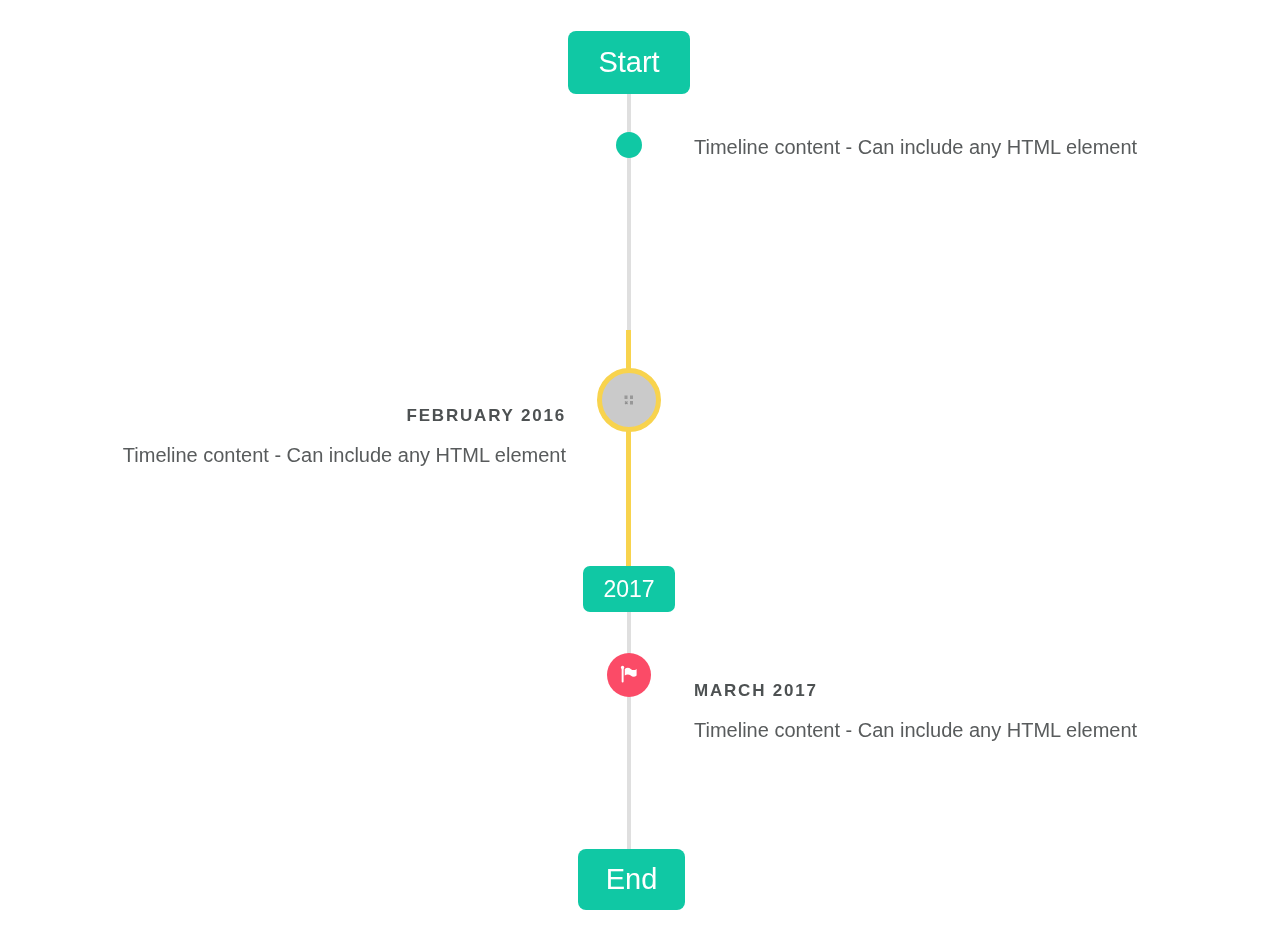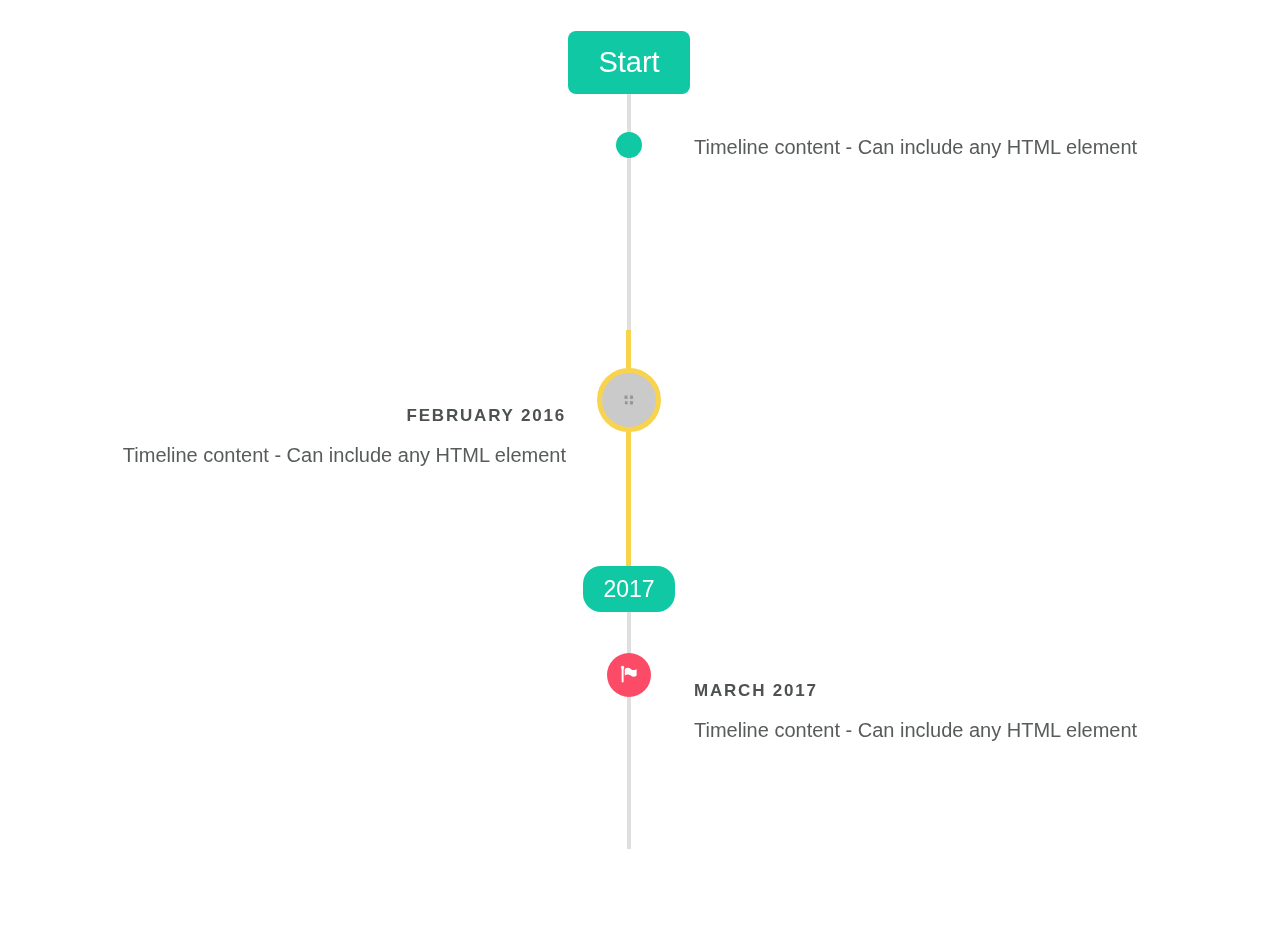--- a/index.html
+++ b/index.html
@@ -44,21 +44,21 @@
   .badge {
     position: absolute;
     display: flex;
     align-items: center;
     justify-content: center;
     background: var(--accent-teal);
     color: var(--badge-text);
     border-radius: 8px;
   }
   .badge-start { left: 568px; top: 31px;  width: 122px; height: 63px; font-size: 29px; }
-  .badge-year  { left: 583px; top: 566px; width: 92px;  height: 46px; font-size: 23px; border-radius: 18px; }
+  .badge-year  { left: 583px; top: 566px; width: 92px;  height: 46px; font-size: 23px; border-radius: 7px; }
   .badge-end   { left: 578px; top: 849px; width: 107px; height: 61px; font-size: 29px; }
 
   
   .marker { position: absolute; border-radius: 50%; }
   .marker-dot {
     left: 616px; top: 132px;
     width: 26px; height: 26px;
     background: var(--accent-teal);
   }
   .marker-image {
@@ -141,14 +141,15 @@
         <path d="M7.4 5.4 C9.4 3.7, 11.9 3.7, 13.9 5.4 C15.9 7.1, 18.3 7.1, 20.3 5.4 L20.3 12.6 C18.3 14.3, 15.9 14.3, 13.9 12.6 C11.9 10.9, 9.4 10.9, 7.4 12.6 Z" fill="#ffffff"></path>
       </svg>
     </span>
   </div>
 
   <div class="entry entry-right entry-3">
     <div class="entry-title">MARCH 2017</div>
     <div class="entry-content">Timeline content - Can include any HTML element</div>
   </div>
 
+  <div class="badge badge-end">End</div>
 
 </div>
 
 </body></html>

